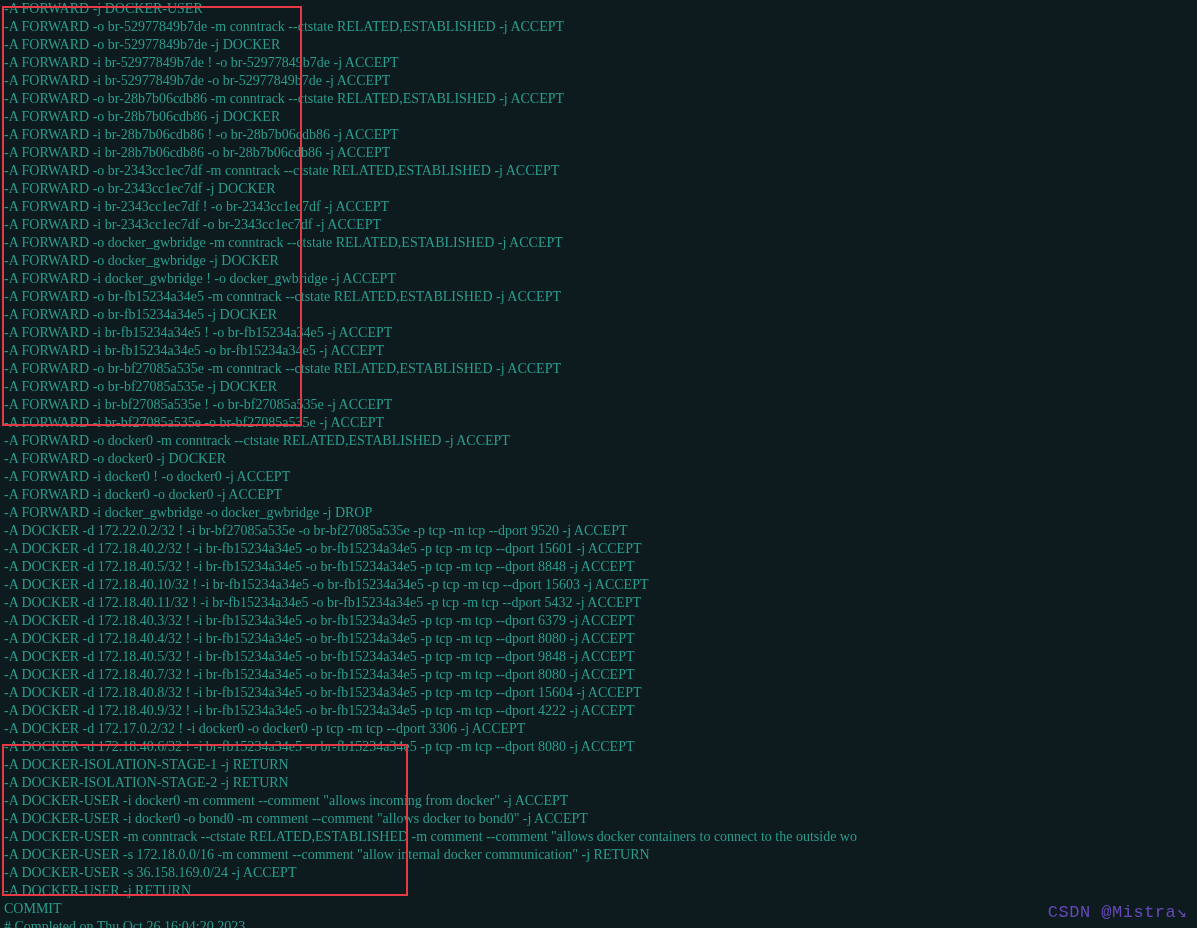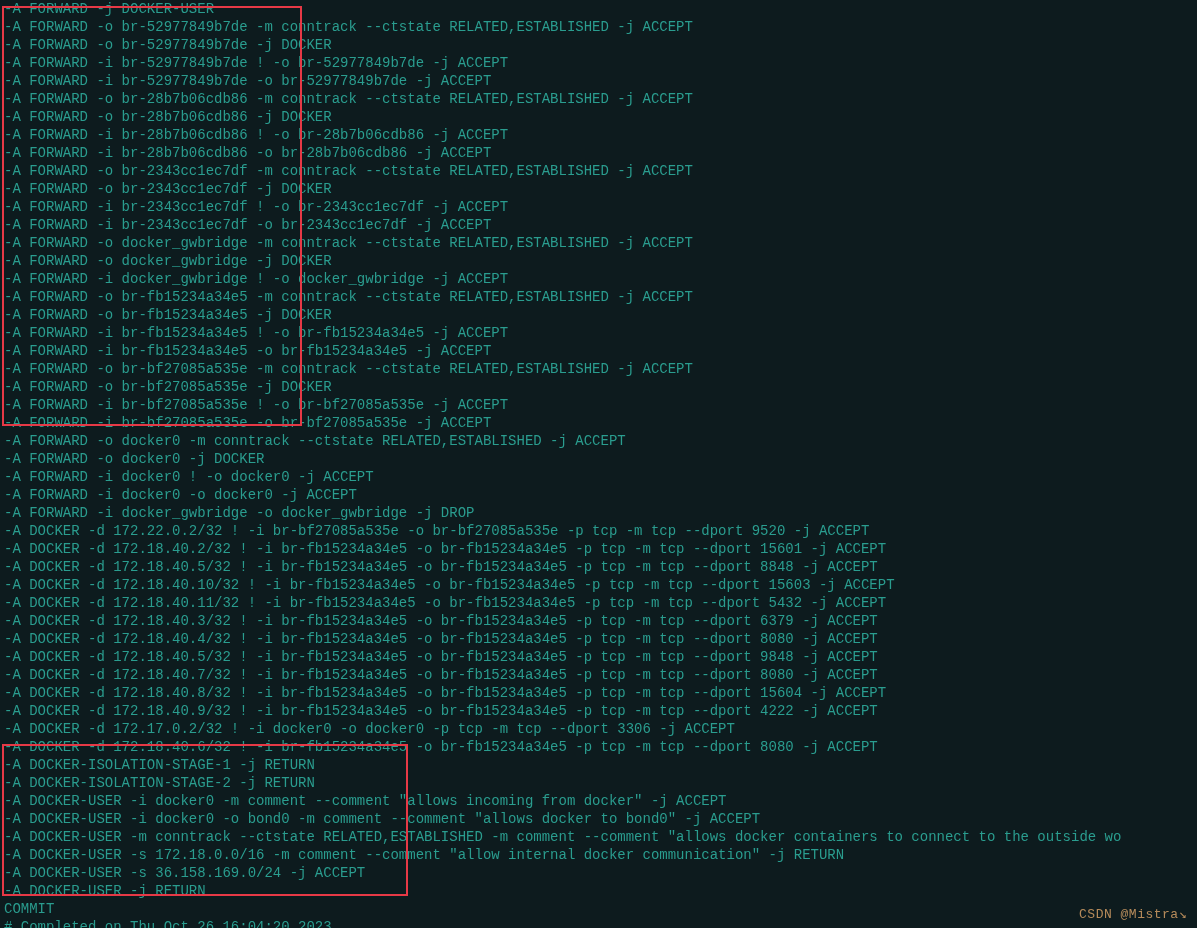--- a/index.html
+++ b/index.html
@@ -11,21 +11,21 @@
     position: relative;
     width: 1197px;
     height: 928px;
     overflow: hidden;
   }
   #terminal {
     padding: 0 4px;
     line-height: 18px;
     white-space: pre;
   }
-  .line { display: block; height: 18px; }
+  .line { display: block; height: 18px; font-family: Liberation Serif, serif; }
   .hl-box-1 {
     position: absolute;
     border: 2px solid #e63946;
     pointer-events: none;
     left: 2px;
     top: 6px;
     width: 300px;
     height: 420px;
   }
   .hl-box-2 {
@@ -34,22 +34,22 @@
     pointer-events: none;
     left: 2px;
     top: 744px;
     width: 406px;
     height: 152px;
   }
   .watermark {
     position: absolute;
     right: 10px;
     bottom: 6px;
-    font-size: 13px;
-    color: #fdba74;
+    font-size: 17px;
+    color: #8b5cf6;
     opacity: 0.7;
     letter-spacing: 0.5px;
   }
 </style>
 </head>
 <body>
 
 <div id="terminal"><span class="line">-A FORWARD -j DOCKER-USER</span><span class="line">-A FORWARD -o br-52977849b7de -m conntrack --ctstate RELATED,ESTABLISHED -j ACCEPT</span><span class="line">-A FORWARD -o br-52977849b7de -j DOCKER</span><span class="line">-A FORWARD -i br-52977849b7de ! -o br-52977849b7de -j ACCEPT</span><span class="line">-A FORWARD -i br-52977849b7de -o br-52977849b7de -j ACCEPT</span><span class="line">-A FORWARD -o br-28b7b06cdb86 -m conntrack --ctstate RELATED,ESTABLISHED -j ACCEPT</span><span class="line">-A FORWARD -o br-28b7b06cdb86 -j DOCKER</span><span class="line">-A FORWARD -i br-28b7b06cdb86 ! -o br-28b7b06cdb86 -j ACCEPT</span><span class="line">-A FORWARD -i br-28b7b06cdb86 -o br-28b7b06cdb86 -j ACCEPT</span><span class="line">-A FORWARD -o br-2343cc1ec7df -m conntrack --ctstate RELATED,ESTABLISHED -j ACCEPT</span><span class="line">-A FORWARD -o br-2343cc1ec7df -j DOCKER</span><span class="line">-A FORWARD -i br-2343cc1ec7df ! -o br-2343cc1ec7df -j ACCEPT</span><span class="line">-A FORWARD -i br-2343cc1ec7df -o br-2343cc1ec7df -j ACCEPT</span><span class="line">-A FORWARD -o docker_gwbridge -m conntrack --ctstate RELATED,ESTABLISHED -j ACCEPT</span><span class="line">-A FORWARD -o docker_gwbridge -j DOCKER</span><span class="line">-A FORWARD -i docker_gwbridge ! -o docker_gwbridge -j ACCEPT</span><span class="line">-A FORWARD -o br-fb15234a34e5 -m conntrack --ctstate RELATED,ESTABLISHED -j ACCEPT</span><span class="line">-A FORWARD -o br-fb15234a34e5 -j DOCKER</span><span class="line">-A FORWARD -i br-fb15234a34e5 ! -o br-fb15234a34e5 -j ACCEPT</span><span class="line">-A FORWARD -i br-fb15234a34e5 -o br-fb15234a34e5 -j ACCEPT</span><span class="line">-A FORWARD -o br-bf27085a535e -m conntrack --ctstate RELATED,ESTABLISHED -j ACCEPT</span><span class="line">-A FORWARD -o br-bf27085a535e -j DOCKER</span><span class="line">-A FORWARD -i br-bf27085a535e ! -o br-bf27085a535e -j ACCEPT</span><span class="line">-A FORWARD -i br-bf27085a535e -o br-bf27085a535e -j ACCEPT</span><span class="line">-A FORWARD -o docker0 -m conntrack --ctstate RELATED,ESTABLISHED -j ACCEPT</span><span class="line">-A FORWARD -o docker0 -j DOCKER</span><span class="line">-A FORWARD -i docker0 ! -o docker0 -j ACCEPT</span><span class="line">-A FORWARD -i docker0 -o docker0 -j ACCEPT</span><span class="line">-A FORWARD -i docker_gwbridge -o docker_gwbridge -j DROP</span><span class="line">-A DOCKER -d 172.22.0.2/32 ! -i br-bf27085a535e -o br-bf27085a535e -p tcp -m tcp --dport 9520 -j ACCEPT</span><span class="line">-A DOCKER -d 172.18.40.2/32 ! -i br-fb15234a34e5 -o br-fb15234a34e5 -p tcp -m tcp --dport 15601 -j ACCEPT</span><span class="line">-A DOCKER -d 172.18.40.5/32 ! -i br-fb15234a34e5 -o br-fb15234a34e5 -p tcp -m tcp --dport 8848 -j ACCEPT</span><span class="line">-A DOCKER -d 172.18.40.10/32 ! -i br-fb15234a34e5 -o br-fb15234a34e5 -p tcp -m tcp --dport 15603 -j ACCEPT</span><span class="line">-A DOCKER -d 172.18.40.11/32 ! -i br-fb15234a34e5 -o br-fb15234a34e5 -p tcp -m tcp --dport 5432 -j ACCEPT</span><span class="line">-A DOCKER -d 172.18.40.3/32 ! -i br-fb15234a34e5 -o br-fb15234a34e5 -p tcp -m tcp --dport 6379 -j ACCEPT</span><span class="line">-A DOCKER -d 172.18.40.4/32 ! -i br-fb15234a34e5 -o br-fb15234a34e5 -p tcp -m tcp --dport 8080 -j ACCEPT</span><span class="line">-A DOCKER -d 172.18.40.5/32 ! -i br-fb15234a34e5 -o br-fb15234a34e5 -p tcp -m tcp --dport 9848 -j ACCEPT</span><span class="line">-A DOCKER -d 172.18.40.7/32 ! -i br-fb15234a34e5 -o br-fb15234a34e5 -p tcp -m tcp --dport 8080 -j ACCEPT</span><span class="line">-A DOCKER -d 172.18.40.8/32 ! -i br-fb15234a34e5 -o br-fb15234a34e5 -p tcp -m tcp --dport 15604 -j ACCEPT</span><span class="line">-A DOCKER -d 172.18.40.9/32 ! -i br-fb15234a34e5 -o br-fb15234a34e5 -p tcp -m tcp --dport 4222 -j ACCEPT</span><span class="line">-A DOCKER -d 172.17.0.2/32 ! -i docker0 -o docker0 -p tcp -m tcp --dport 3306 -j ACCEPT</span><span class="line">-A DOCKER -d 172.18.40.6/32 ! -i br-fb15234a34e5 -o br-fb15234a34e5 -p tcp -m tcp --dport 8080 -j ACCEPT</span><span class="line">-A DOCKER-ISOLATION-STAGE-1 -j RETURN</span><span class="line">-A DOCKER-ISOLATION-STAGE-2 -j RETURN</span><span class="line">-A DOCKER-USER -i docker0 -m comment --comment "allows incoming from docker" -j ACCEPT</span><span class="line">-A DOCKER-USER -i docker0 -o bond0 -m comment --comment "allows docker to bond0" -j ACCEPT</span><span class="line">-A DOCKER-USER -m conntrack --ctstate RELATED,ESTABLISHED -m comment --comment "allows docker containers to connect to the outside wo</span><span class="line">-A DOCKER-USER -s 172.18.0.0/16 -m comment --comment "allow internal docker communication" -j RETURN</span><span class="line">-A DOCKER-USER -s 36.158.169.0/24 -j ACCEPT</span><span class="line">-A DOCKER-USER -j RETURN</span><span class="line">COMMIT</span><span class="line"># Completed on Thu Oct 26 16:04:20 2023</span></div>
 
 <div class="hl-box-1"></div>

